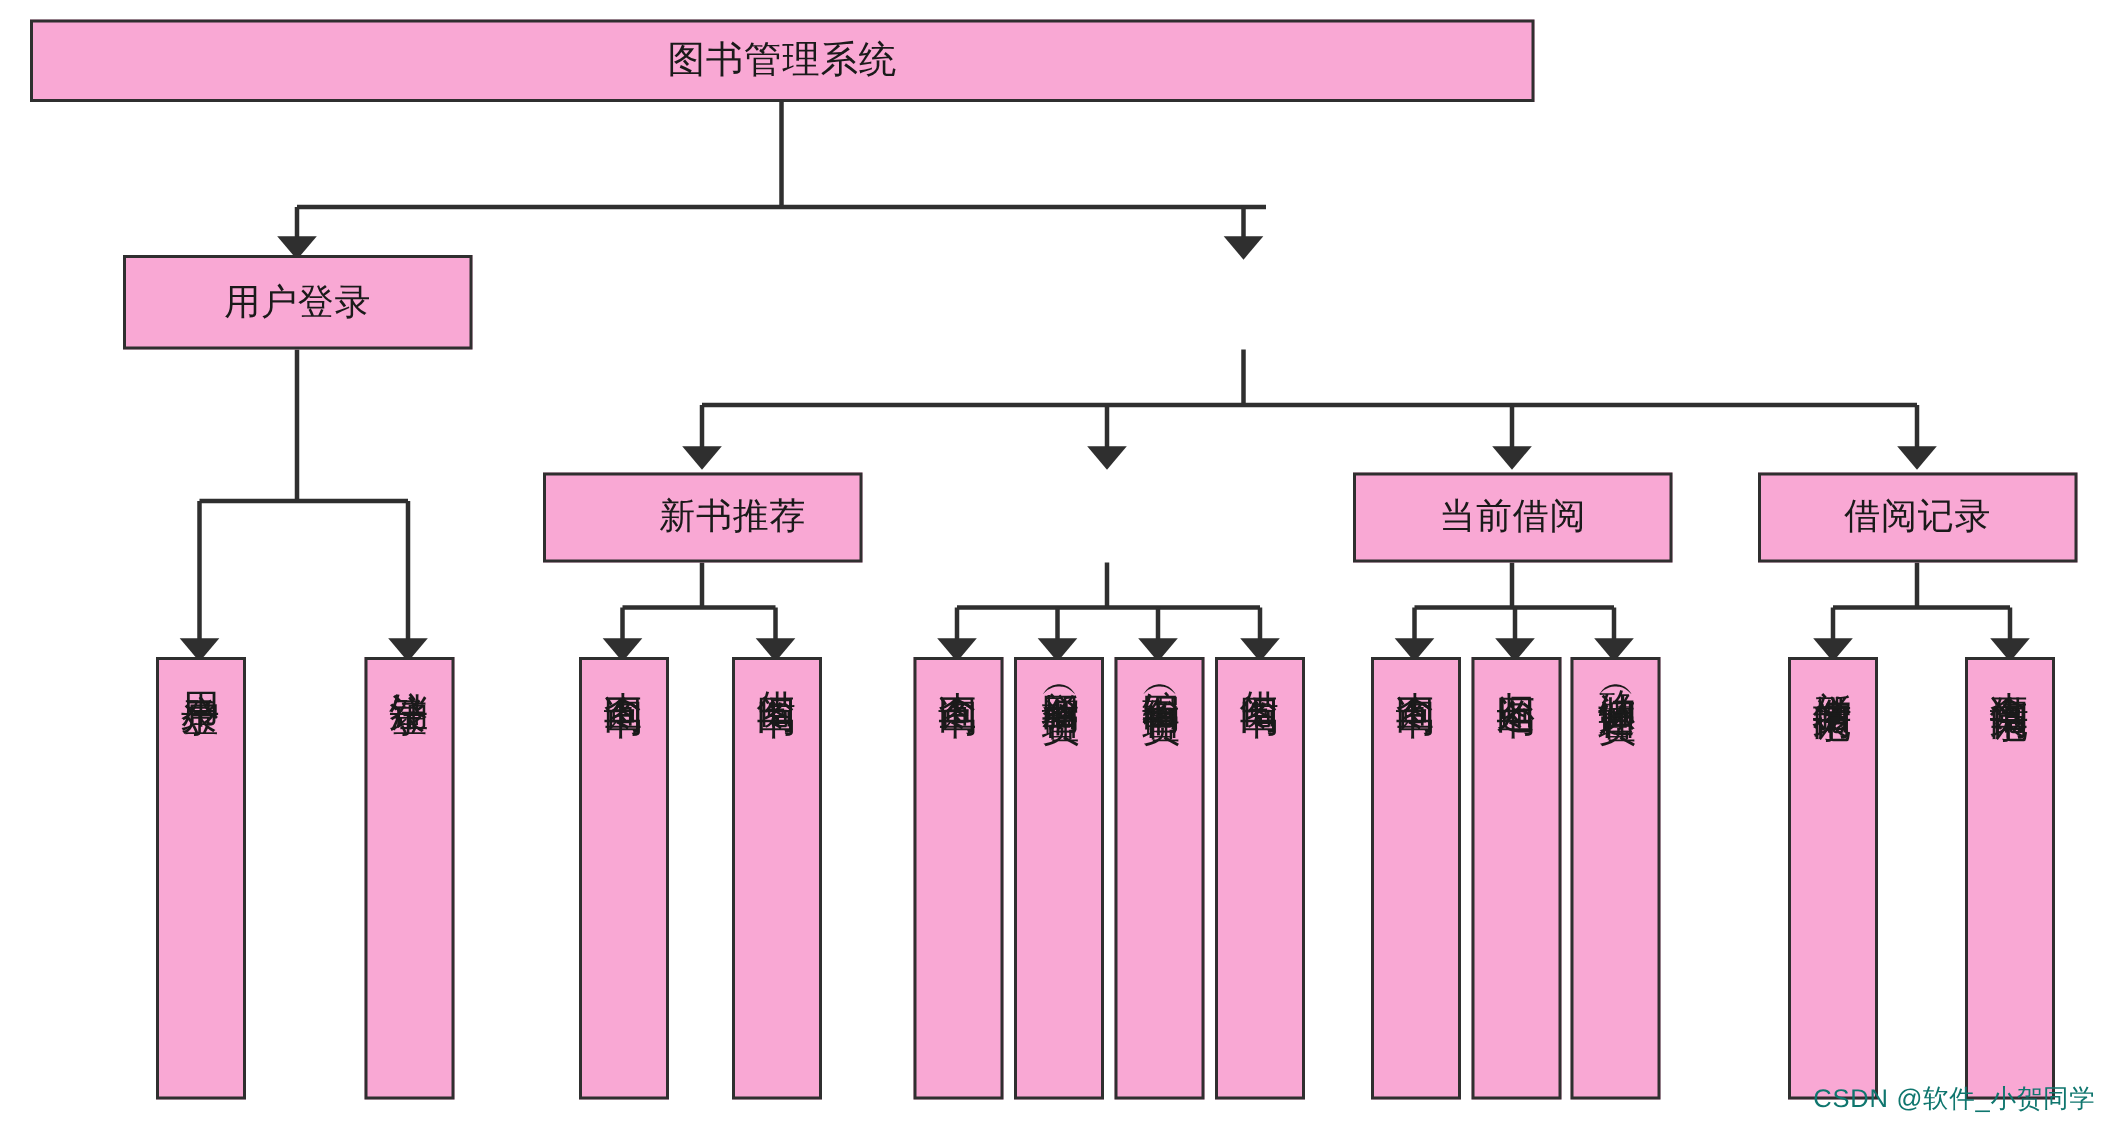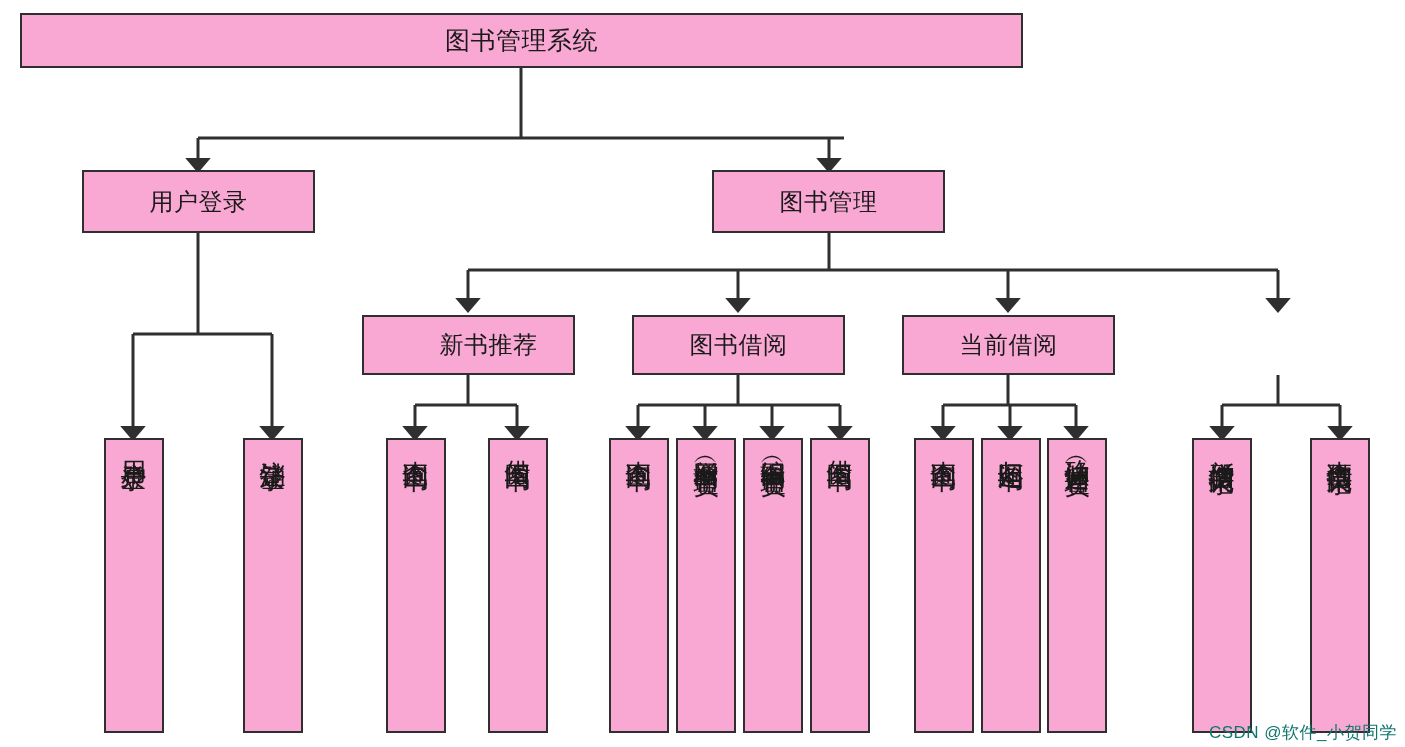--- a/index.html
+++ b/index.html
@@ -122,32 +122,29 @@
     </g>
   </svg>
 
   <div class="node root" style="left:20px; top:13px; width:1003px; height:55px;">
     <span class="node-label">图书管理系统</span>
   </div>
 
   <div class="node branch" style="left:82px; top:170px; width:233px; height:63px;">
     <span class="node-label">用户登录</span>
   </div>
-  <div class="node branch" style="left:712px; top:170px; width:233px; height:63px;">
-    <span class="node-label">图书管理</span>
-  </div>
 
   <div class="node branch" style="left:362px; top:315px; width:213px; height:60px;padding-left:40px;">
     <span class="node-label">新书推荐</span>
   </div>
-  <div class="node branch" style="left:632px; top:315px; width:213px; height:60px;">
-    <span class="node-label">图书借阅</span>
-  </div>
   <div class="node branch" style="left:902px; top:315px; width:213px; height:60px;">
     <span class="node-label">当前借阅</span>
+  </div>
+  <div class="node branch" style="left:1172px; top:315px; width:213px; height:60px;">
+    <span class="node-label">借阅记录</span>
   </div>
 
   <div class="node leaf" style="left:104px; top:438px; width:60px; height:295px;">
     <span class="node-label">用户登录</span>
   </div>
   <div class="node leaf" style="left:243px; top:438px; width:60px; height:295px;">
     <span class="node-label">注销登录</span>
   </div>
 
   <div class="node leaf" style="left:386px; top:438px; width:60px; height:295px;">

